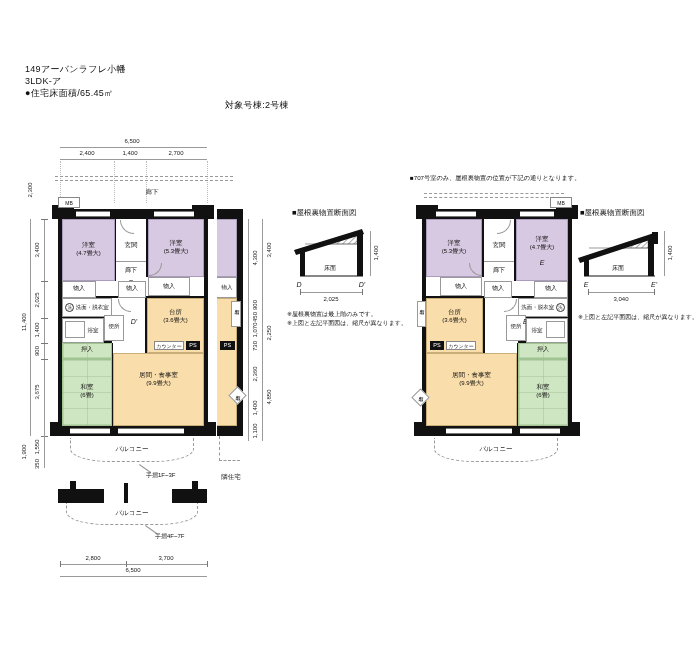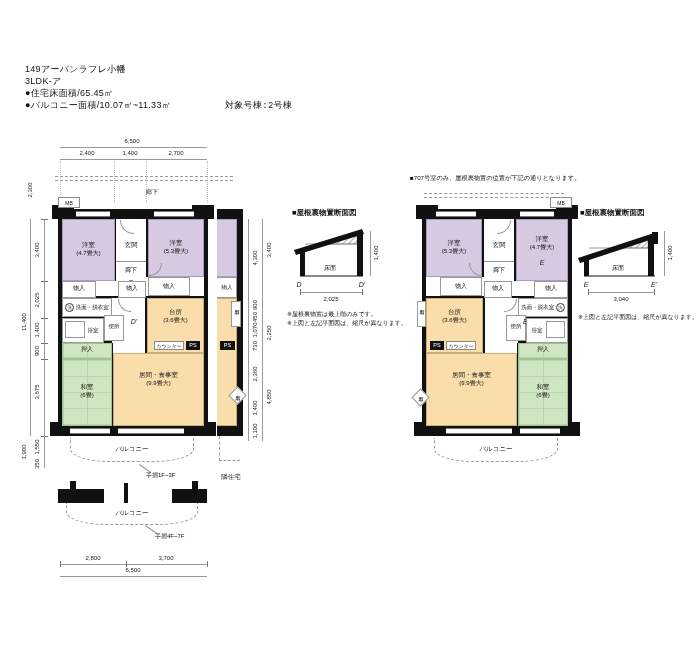--- a/index.html
+++ b/index.html
@@ -27,33 +27,32 @@
   .dot{position:absolute;border-left:1px dotted #bbb;width:0;}
   .dash{position:absolute;border-top:1px dashed #999;height:0;}
   .balc{position:absolute;box-sizing:border-box;border:1px dashed #999;border-top:none;
         border-radius:0 0 40px 40px / 0 0 13px 13px;background:#fff;}
   .psbox{position:absolute;background:#111;color:#fff;font-size:5.5px;line-height:9px;text-align:center;}
   .cbox{position:absolute;box-sizing:border-box;background:#fff;border:1px solid #888;font-size:5px;line-height:8px;text-align:center;color:#111;}
   .arc{position:absolute;border:0 solid #999;border-width:0 0 1px 1px;border-radius:0 0 0 100%;}
   .arcr{position:absolute;border:0 solid #999;border-width:0 1px 1px 0;border-radius:0 0 100% 0;}
   .vtext{position:absolute;writing-mode:vertical-rl;font-size:5px;letter-spacing:0;color:#111;line-height:1;}
   .hdr{position:absolute;font-size:9px;color:#111;white-space:nowrap;letter-spacing:.3px;}
-  .stitle{position:absolute;font-size:7.5px;font-weight:bold;color:#111;white-space:nowrap;}
+  .stitle{position:absolute;font-size:7.5px;font-weight:normal;color:#111;white-space:nowrap;}
   .note{position:absolute;font-size:6px;color:#111;white-space:nowrap;}
 </style>
 </head>
 <body>
 
 <div id="canvas">
 
   <div class="hdr" style="left:25px;top:63px;">149アーバンラフレ小幡</div>
   <div class="hdr" style="left:25px;top:75px;">3LDK-ア</div>
   <div class="hdr" style="left:25px;top:87px;">●住宅床面積/65.45㎡</div>
-  <div class="hdr" style="left:25px;top:99px;">●バルコニー面積/10.07㎡~11.33㎡</div>
-  <div class="hdr" style="left:225px;top:99px;font-family:Liberation Mono, monospace;">対象号棟:2号棟</div>
+  <div class="hdr" style="left:225px;top:99px;">対象号棟:2号棟</div>
 
   <div class="dim" style="left:132px;top:141px;">6,500</div>
   <div class="dimline" style="left:60px;top:147px;width:147px;"></div>
   <div class="dim" style="left:87px;top:153px;">2,400</div>
   <div class="dim" style="left:130px;top:153px;">1,400</div>
   <div class="dim" style="left:176px;top:153px;">2,700</div>
   <div class="dimline" style="left:60px;top:159px;width:147px;"></div>
   <div class="dot" style="left:60px;top:161px;height:42px;"></div>
   <div class="dot" style="left:114px;top:161px;height:42px;"></div>
   <div class="dot" style="left:146px;top:161px;height:42px;"></div>

